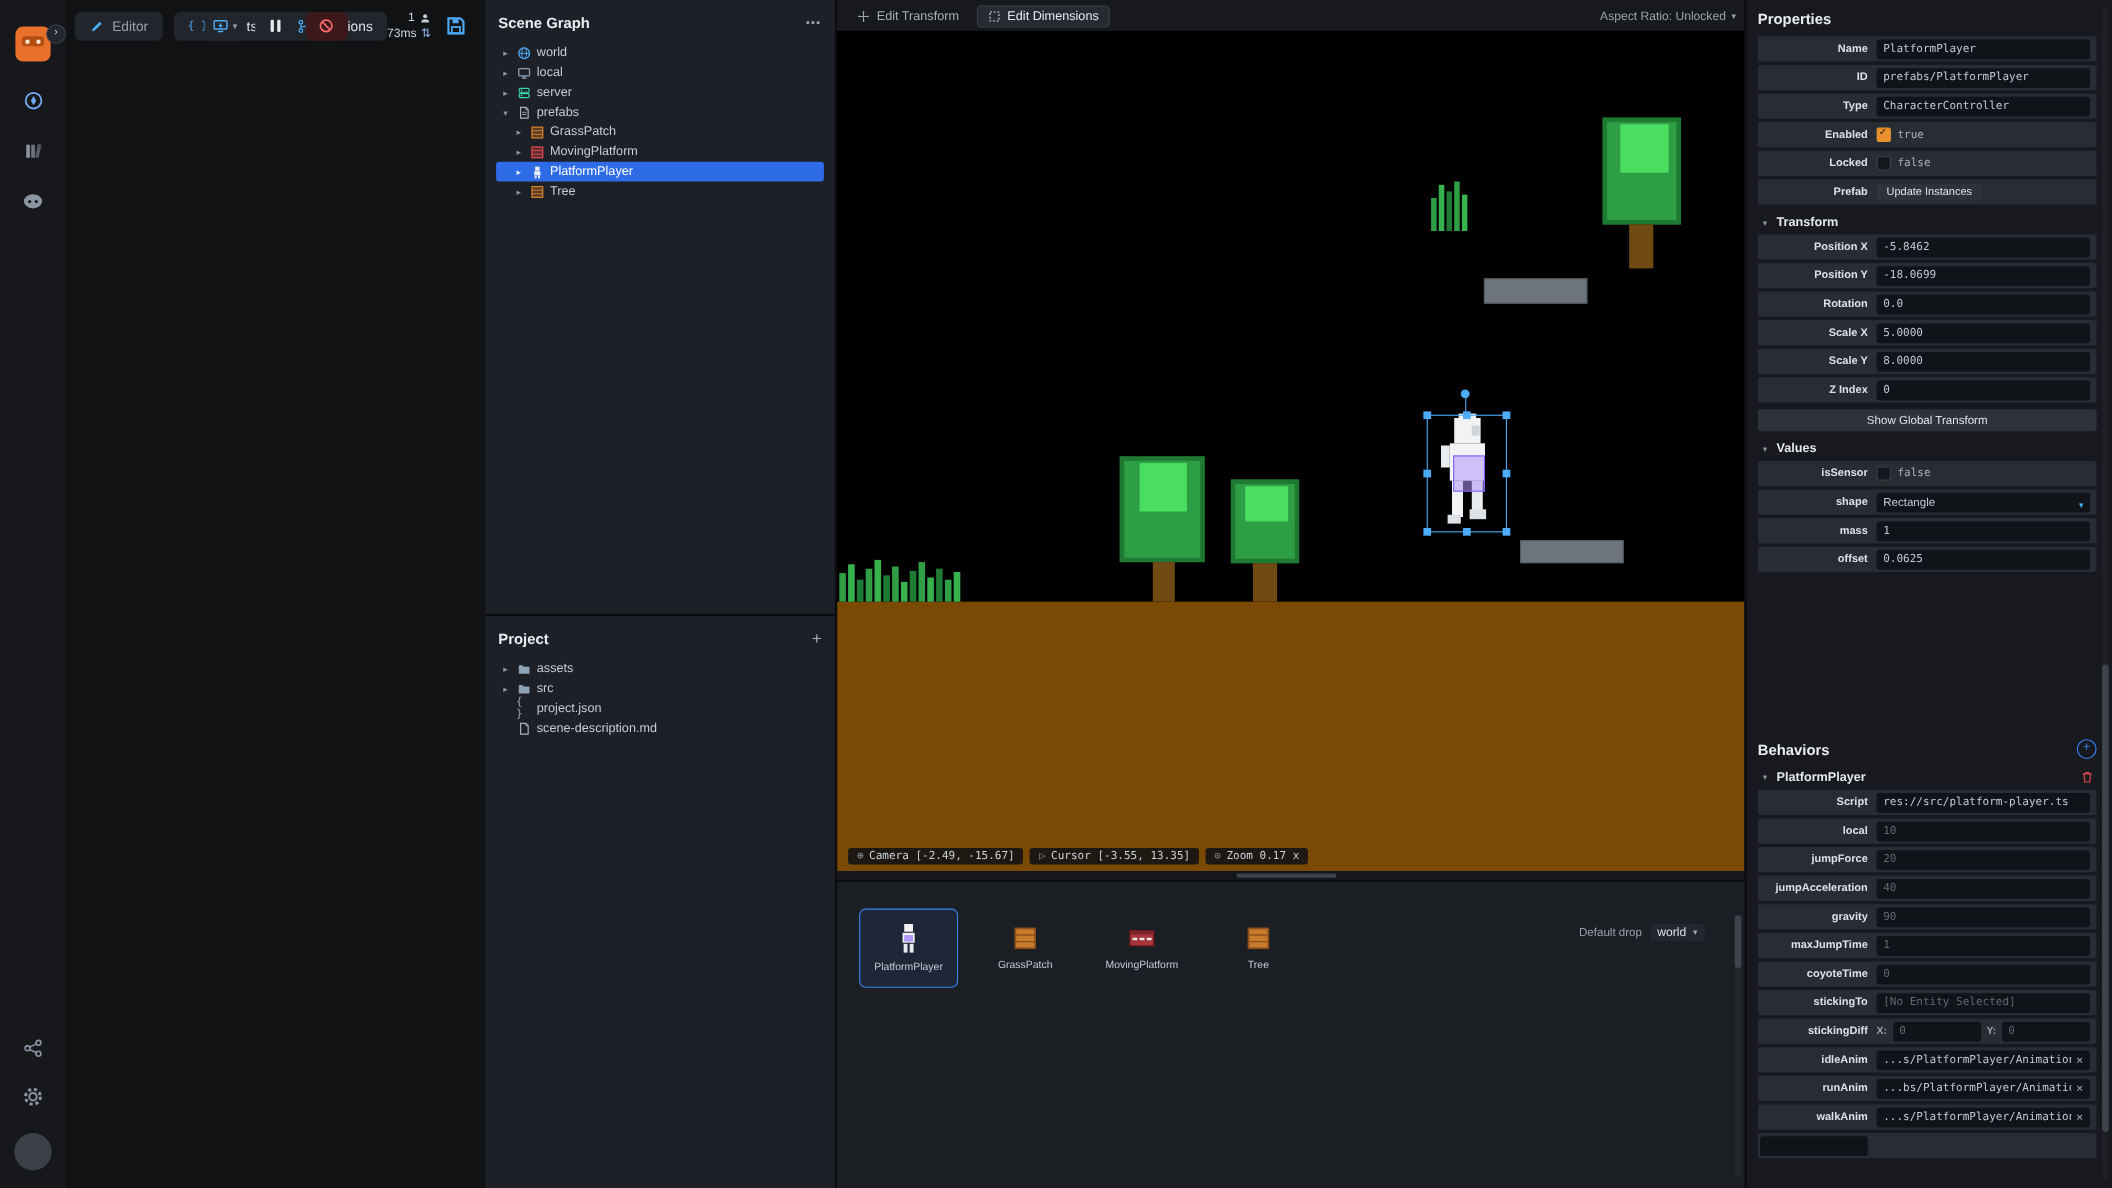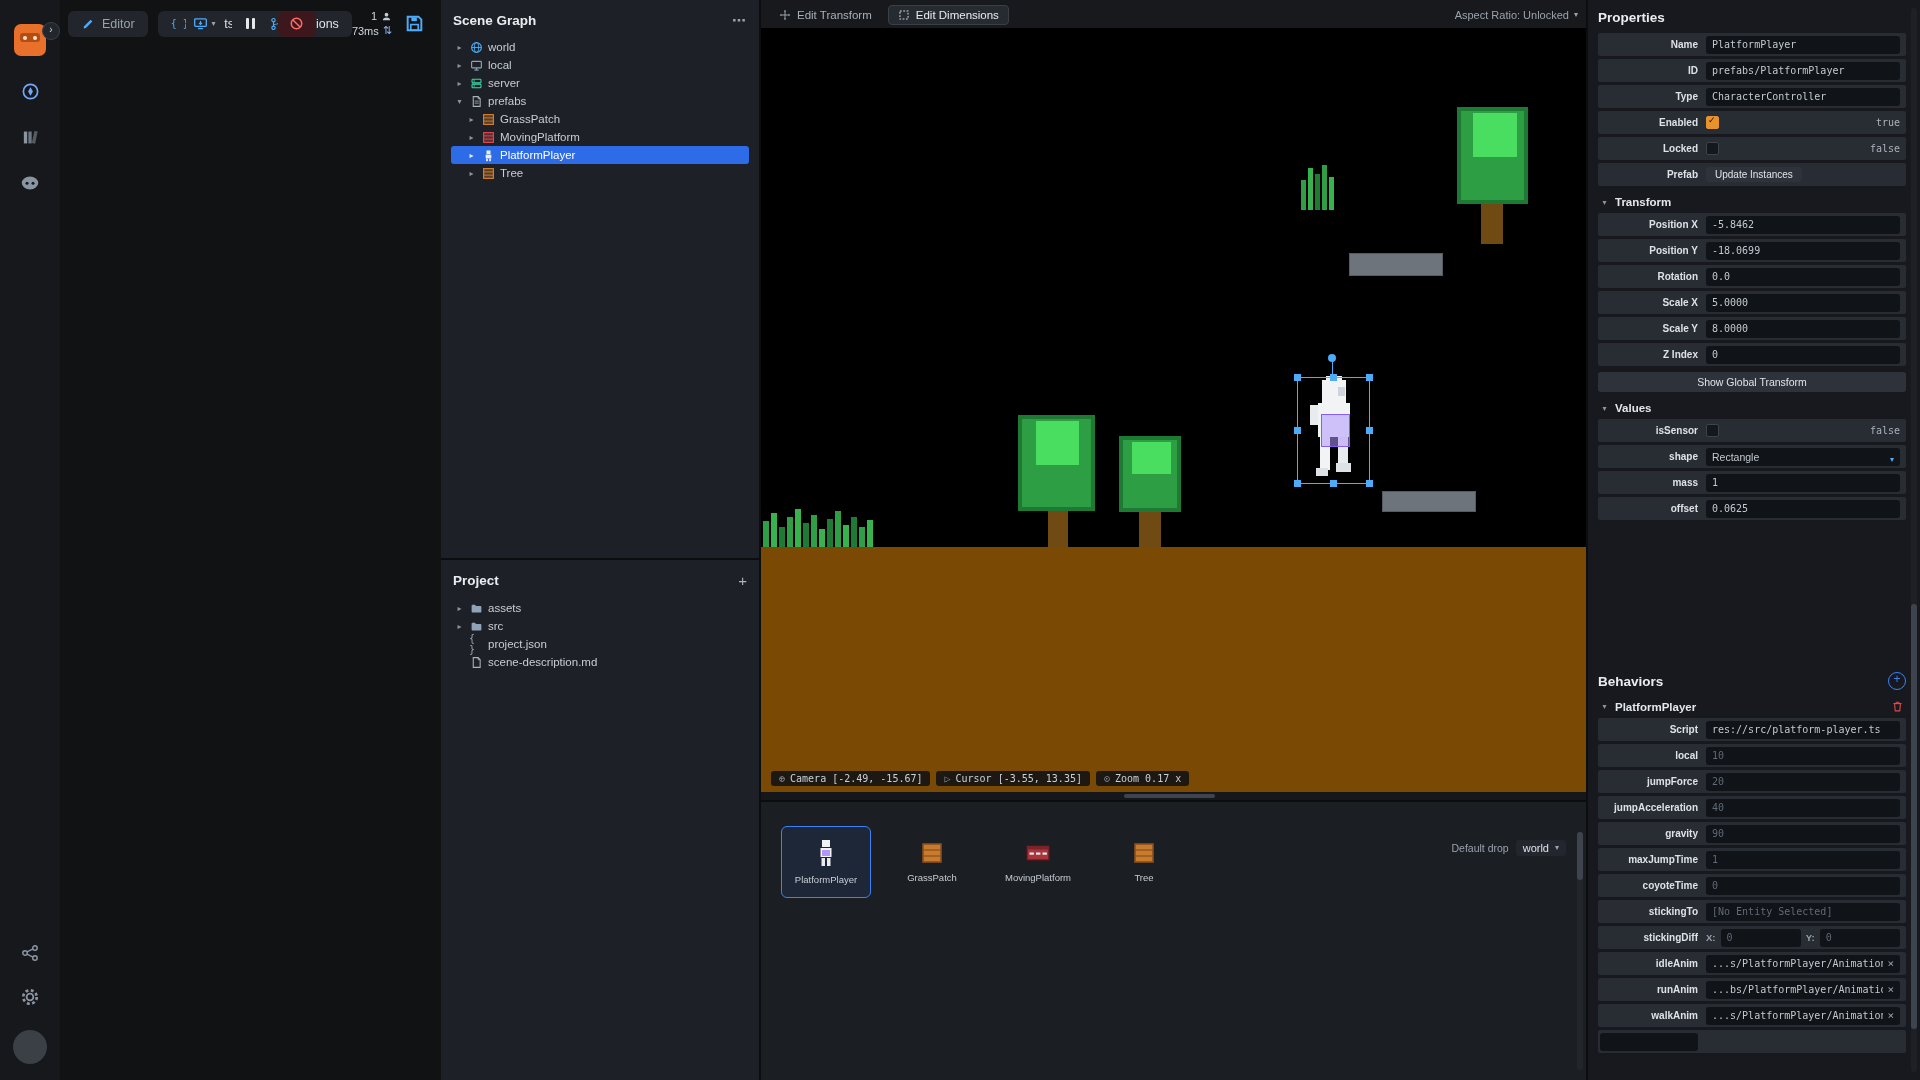--- a/index.html
+++ b/index.html
@@ -94,21 +94,21 @@
   .hscroll{height:8px;flex:none;background:#15171b;position:relative;}
   .hthumb{position:absolute;top:2px;height:4px;left:44%;width:11%;background:#3e444d;border-radius:2px;}
 
   
   .bpanel{height:262px;flex:none;background:#1b1e23;border-top:2px solid #0b0d0f;position:relative;padding:8px 14px;}
   .btabs{display:flex;gap:6px;align-items:center;}
   .btab{display:flex;align-items:center;gap:6px;padding:4px 10px;font-size:11.5px;color:#a7b0ba;border-radius:4px;border:1px solid transparent;}
   .btab .ic{width:12px;height:12px;color:#9aa3ad;}
   .btab.active{background:#242830;border-color:#3a4048;color:#e8ebef;}
   .term{font-family:"DejaVu Sans Mono",monospace;font-size:10px;color:#9aa3ad;}
-  .dropctl{position:absolute;right:20px;top:38px;display:flex;align-items:center;gap:7px;font-size:10.5px;color:#98a2ae;}
+  .dropctl{position:absolute;right:36px;top:38px;display:flex;align-items:center;gap:7px;font-size:10.5px;color:#98a2ae;}
   .dd{background:#23262c;border-radius:3px;padding:2px 7px;display:flex;gap:6px;align-items:center;font-size:11px;color:#dfe3e8;}
   .cards{display:flex;gap:16px;margin:16px 0 0 6px;}
   .card{width:88px;height:70px;display:flex;flex-direction:column;align-items:center;justify-content:center;gap:7px;border-radius:6px;border:1px solid transparent;}
   .card.sel{border-color:#3b82f6;background:rgba(59,130,246,.10);}
   .card-label{font-size:9.5px;color:#c6cdd4;}
   .vscroll{position:absolute;width:6px;border-radius:3px;background:rgba(255,255,255,0.03);}
   .vthumb{position:absolute;left:0;width:6px;background:#3e444d;border-radius:3px;}
 
   
   .right-panel{width:308px;flex:none;background:#17191e;border-left:2px solid #0b0d0f;padding:6px 14px 6px 10px;
@@ -116,21 +116,21 @@
   .rp-title{font-size:13.5px;font-weight:700;color:#eaedf0;margin:4px 0 8px;display:flex;align-items:center;}
   .prow{display:grid;grid-template-columns:98px 1fr;gap:8px;align-items:center;background:#282c33;border-radius:2px;
     padding:2px 6px 2px 2px;margin-bottom:3px;min-height:19px;}
   .plabel{text-align:right;font-weight:700;font-size:10px;color:#dde2e7;white-space:nowrap;overflow:hidden;}
   .pinput{background:#101317;border-radius:3px;padding:2px 6px;font-family:"DejaVu Sans Mono",monospace;
     font-size:10px;color:#c2c9d1;min-height:14px;line-height:14px;white-space:nowrap;overflow:hidden;}
   .dim{color:#5f6977;}
   .flexv{display:flex;align-items:center;gap:4px;}
   .trunc{flex:1;overflow:hidden;white-space:nowrap;}
   .clear{color:#9aa3ad;font-size:11px;flex:none;}
-  .cbwrap{display:flex;align-items:center;gap:6px;justify-content:space-between;}
+  .cbwrap{display:flex;align-items:center;gap:6px;}
   .cb{width:11px;height:11px;border-radius:2px;background:#14171b;border:1px solid #3d434b;position:relative;flex:none;}
   .cb.checked{background:#e8912d;border-color:#e8912d;}
   .cb.checked:after{content:"✓";position:absolute;left:1px;top:-2px;font-size:9px;color:#1b1407;font-weight:700;}
   .cbtext{font-size:10px;color:#aab2bb;}
   .pbtn{background:#2e333b;border-radius:3px;padding:2px 9px;font-size:10px;color:#dfe3e8;display:inline-block;}
   .sechead{display:flex;align-items:center;gap:6px;margin:10px 2px 5px;font-weight:700;font-size:11.5px;color:#e3e7eb;}
   .sechead .chev{font-size:8px;}
   .widebtn{display:block;width:100%;text-align:center;background:#2e333b;border-radius:3px;padding:4px 0;
     font-size:10.5px;color:#dfe3e8;margin:6px 0 2px;box-sizing:border-box;}
   .selval{display:flex;align-items:flex-end;}

